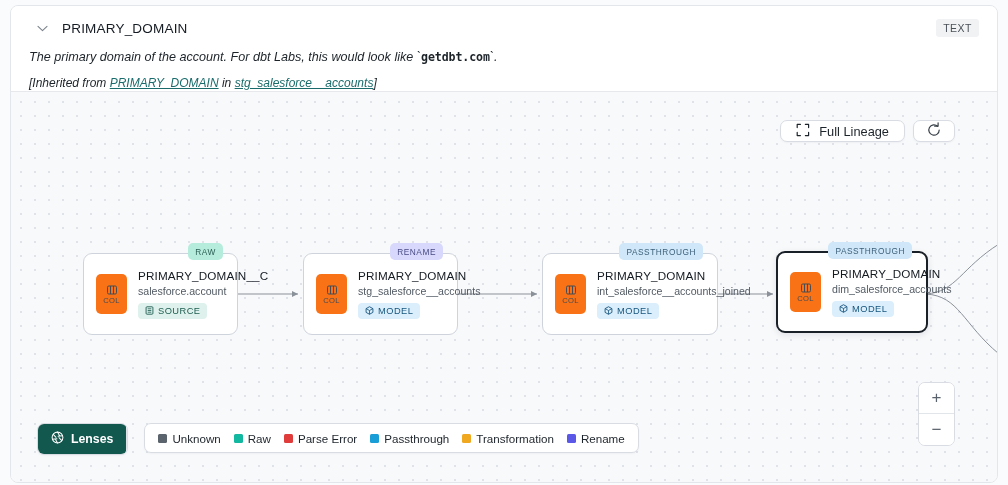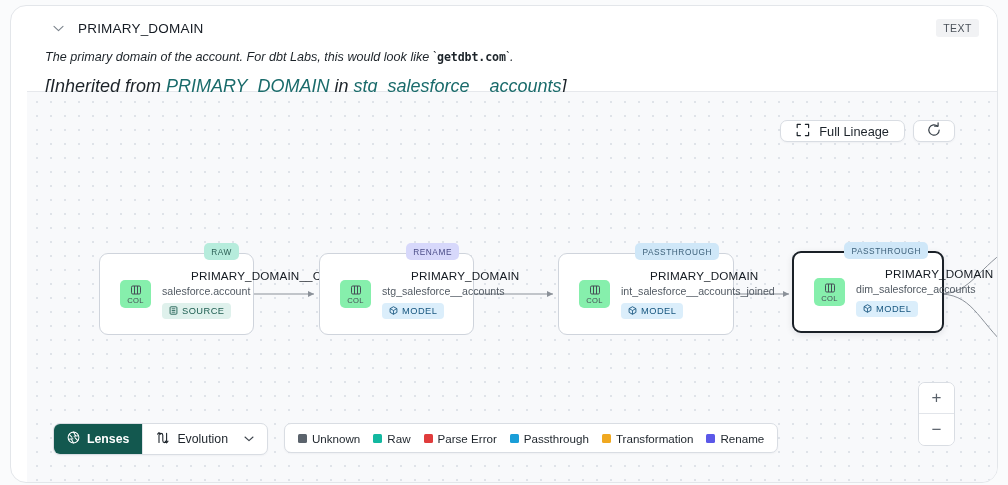--- a/index.html
+++ b/index.html
@@ -18,23 +18,22 @@
     overflow: hidden;
   }
 
   
   .card {
     position: absolute;
     left: 10px; top: 5px;
     width: 988px; height: 478px;
     background: #ffffff;
     border: 1px solid #e3e6ea;
-    border-radius: 16px;
+    border-radius: 8px;
     overflow: hidden;
-    padding-left: 16px;
   }
 
   
   .header {
     position: relative;
     padding: 11px 18px 12px 18px;
     background: #ffffff;
     border-bottom: 1px solid #e6e8ec;
     height: 86px;
   }
@@ -78,21 +77,21 @@
   }
   .desc .code {
     font-family: "DejaVu Sans Mono", monospace;
     font-style: normal;
     font-weight: bold;
     font-size: 11.6px;
     letter-spacing: -0.1px;
   }
   .inherit {
     margin-top: 10px;
-    font-size: 18px;
+    font-size: 12px;
     font-style: italic;
     color: #1c2329;
     white-space: nowrap;
   }
   .inherit a {
     color: #1a6b6b;
     text-decoration: underline;
     font-style: italic;
   }
 
@@ -152,49 +151,47 @@
     align-items: center;
     padding-left: 12px;
     z-index: 3;
     cursor: pointer;
   }
   .node.selected {
     border: 2px solid #1a2027;
     box-shadow: 0 2px 7px rgba(16,24,40,.10);
   }
   .node-col-icon {
-    width: 31px; height: 28px;
-    background: #86efac;
+    width: 31px; height: 40px;
+    background: #f97316;
     border-radius: 5px;
     display: flex;
     flex-direction: column;
     align-items: center;
     justify-content: center;
     gap: 1px;
     flex: 0 0 auto;
-    margin-left: 8px;
   }
   .node-col-icon .lbl {
     font-size: 7.6px;
     color: #454c55;
     letter-spacing: .3px;
     line-height: 1;
   }
   .node-body {
     margin-left: 11px;
     display: flex;
     flex-direction: column;
     gap: 3px;
   }
   .node-title {
     font-size: 11.7px;
     color: #141a21;
     letter-spacing: .15px;
     white-space: nowrap;
-    margin-left: 29px;
   }
   .node-sub {
     font-size: 10.6px;
     color: #525a63;
     white-space: nowrap;
   }
   .node-badge {
     margin-top: 3px;
     align-self: flex-start;
     display: inline-flex;
@@ -467,35 +464,20 @@
           <div class="seg seg-active">
             <span>
               <svg width="13" height="13" viewBox="0 0 14 14" fill="none">
                 <circle cx="7" cy="7" r="5.8" stroke="#ffffff" stroke-width="1.1"></circle>
                 <path d="M7 1.2 L9.4 5.3 M12.3 5 L7.6 5.6 M11.6 10.4 L8.6 7.2 M7 12.8 L4.6 8.7 M1.7 9 L6.4 8.4 M2.4 3.6 L5.4 6.8" stroke="#ffffff" stroke-width="1.1" stroke-linecap="round"></path>
               </svg>
             </span>
             <span>Lenses</span>
           </div>
           <div class="seg-divider"></div>
-          <div class="seg seg-plain">
-            <span>
-              <svg width="14" height="14" viewBox="0 0 14 14" fill="none">
-                <path d="M3 11.5V4.3a1.9 1.9 0 0 1 3.8 0v5.4a1.9 1.9 0 0 0 3.8 0V2.4" stroke="#1d242b" stroke-width="1.1" fill="none" stroke-linecap="round"></path>
-                <path d="M1.6 3.2 L3 1.6 L4.4 3.2" stroke="#1d242b" stroke-width="1.1" fill="none" stroke-linecap="round" stroke-linejoin="round"></path>
-                <path d="M9.2 10.2 L10.6 11.9 L12 10.2" stroke="#1d242b" stroke-width="1.1" fill="none" stroke-linecap="round" stroke-linejoin="round"></path>
-              </svg>
-            </span>
-            <span>Evolution</span>
-            <span style="margin-left:9px;display:flex;">
-              <svg width="10" height="6" viewBox="0 0 10 6" fill="none">
-                <path d="M1 1L5 4.7L9 1" stroke="#3c434b" stroke-width="1.1" stroke-linecap="round" stroke-linejoin="round"></path>
-              </svg>
-            </span>
-          </div>
         </div>
 
         <div class="legend">
           <div class="legend-item">
             <span class="swatch" style="background:#5b636c"></span>
             <span>Unknown</span>
           </div>
           <div class="legend-item">
             <span class="swatch" style="background:#13b8a0"></span>
             <span>Raw</span>

